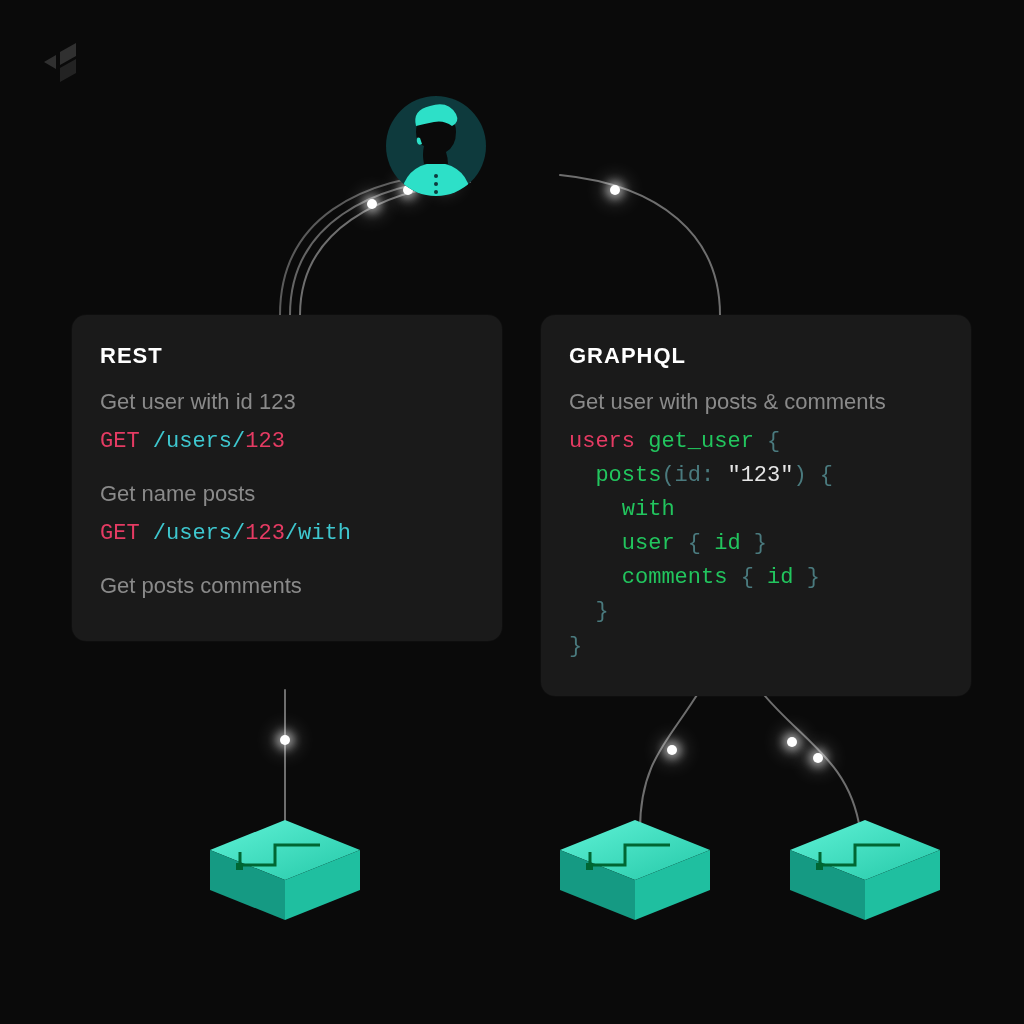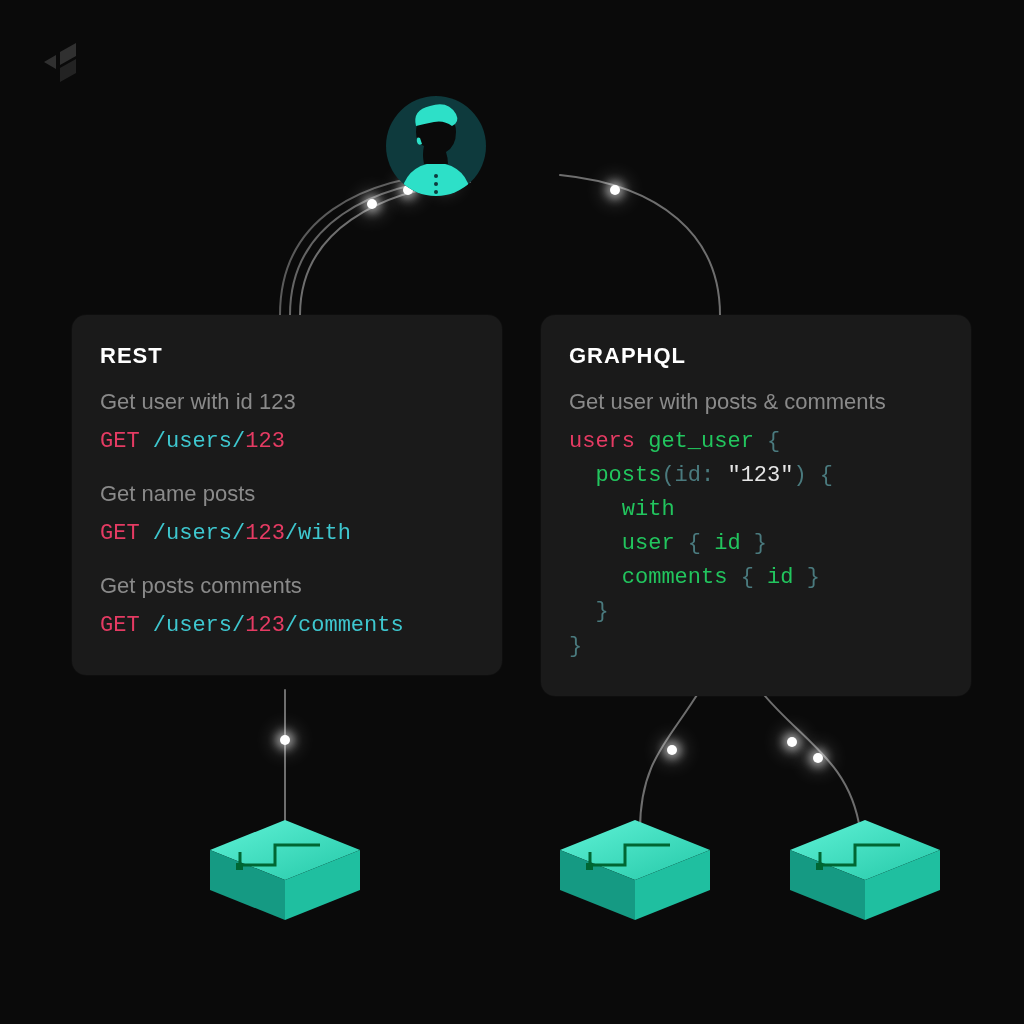--- a/index.html
+++ b/index.html
@@ -137,21 +137,20 @@
       <div class="code"><span class="tok-key">GET</span><span class="tok-path"> /users/</span><span class="tok-num">123</span></div>
     </div>
 
     <div class="block">
       <div class="desc">Get name posts</div>
       <div class="code"><span class="tok-key">GET</span><span class="tok-path"> /users/</span><span class="tok-num">123</span><span class="tok-path">/with</span></div>
     </div>
 
     <div class="block">
       <div class="desc">Get posts comments</div>
-      <div class="code"><span class="tok-key">GET</span><span class="tok-path"> /users/</span><span class="tok-num">123</span><span class="tok-path">/comments</span></div>
     </div>
   </div>
 
   <div class="card card-right">
     <div class="card-title">GRAPHQL</div>
     <div class="desc">Get user with posts &amp; comments</div>
     <div class="code" id="gql-code"><span class="tok-key">users</span><span class="tok-plain"> </span><span class="tok-ident">get_user</span><span class="tok-plain"> </span><span class="tok-punc">{</span>
 <span class="tok-plain">  </span><span class="tok-ident">posts</span><span class="tok-punc">(id: </span><span class="tok-str">"123"</span><span class="tok-punc">)</span><span class="tok-plain"> </span><span class="tok-punc">{</span>
 <span class="tok-plain">    </span><span class="tok-ident">with</span>
 <span class="tok-plain">    </span><span class="tok-ident">user</span><span class="tok-plain"> </span><span class="tok-punc">{</span><span class="tok-plain"> </span><span class="tok-ident">id</span><span class="tok-plain"> </span><span class="tok-punc">}</span>

